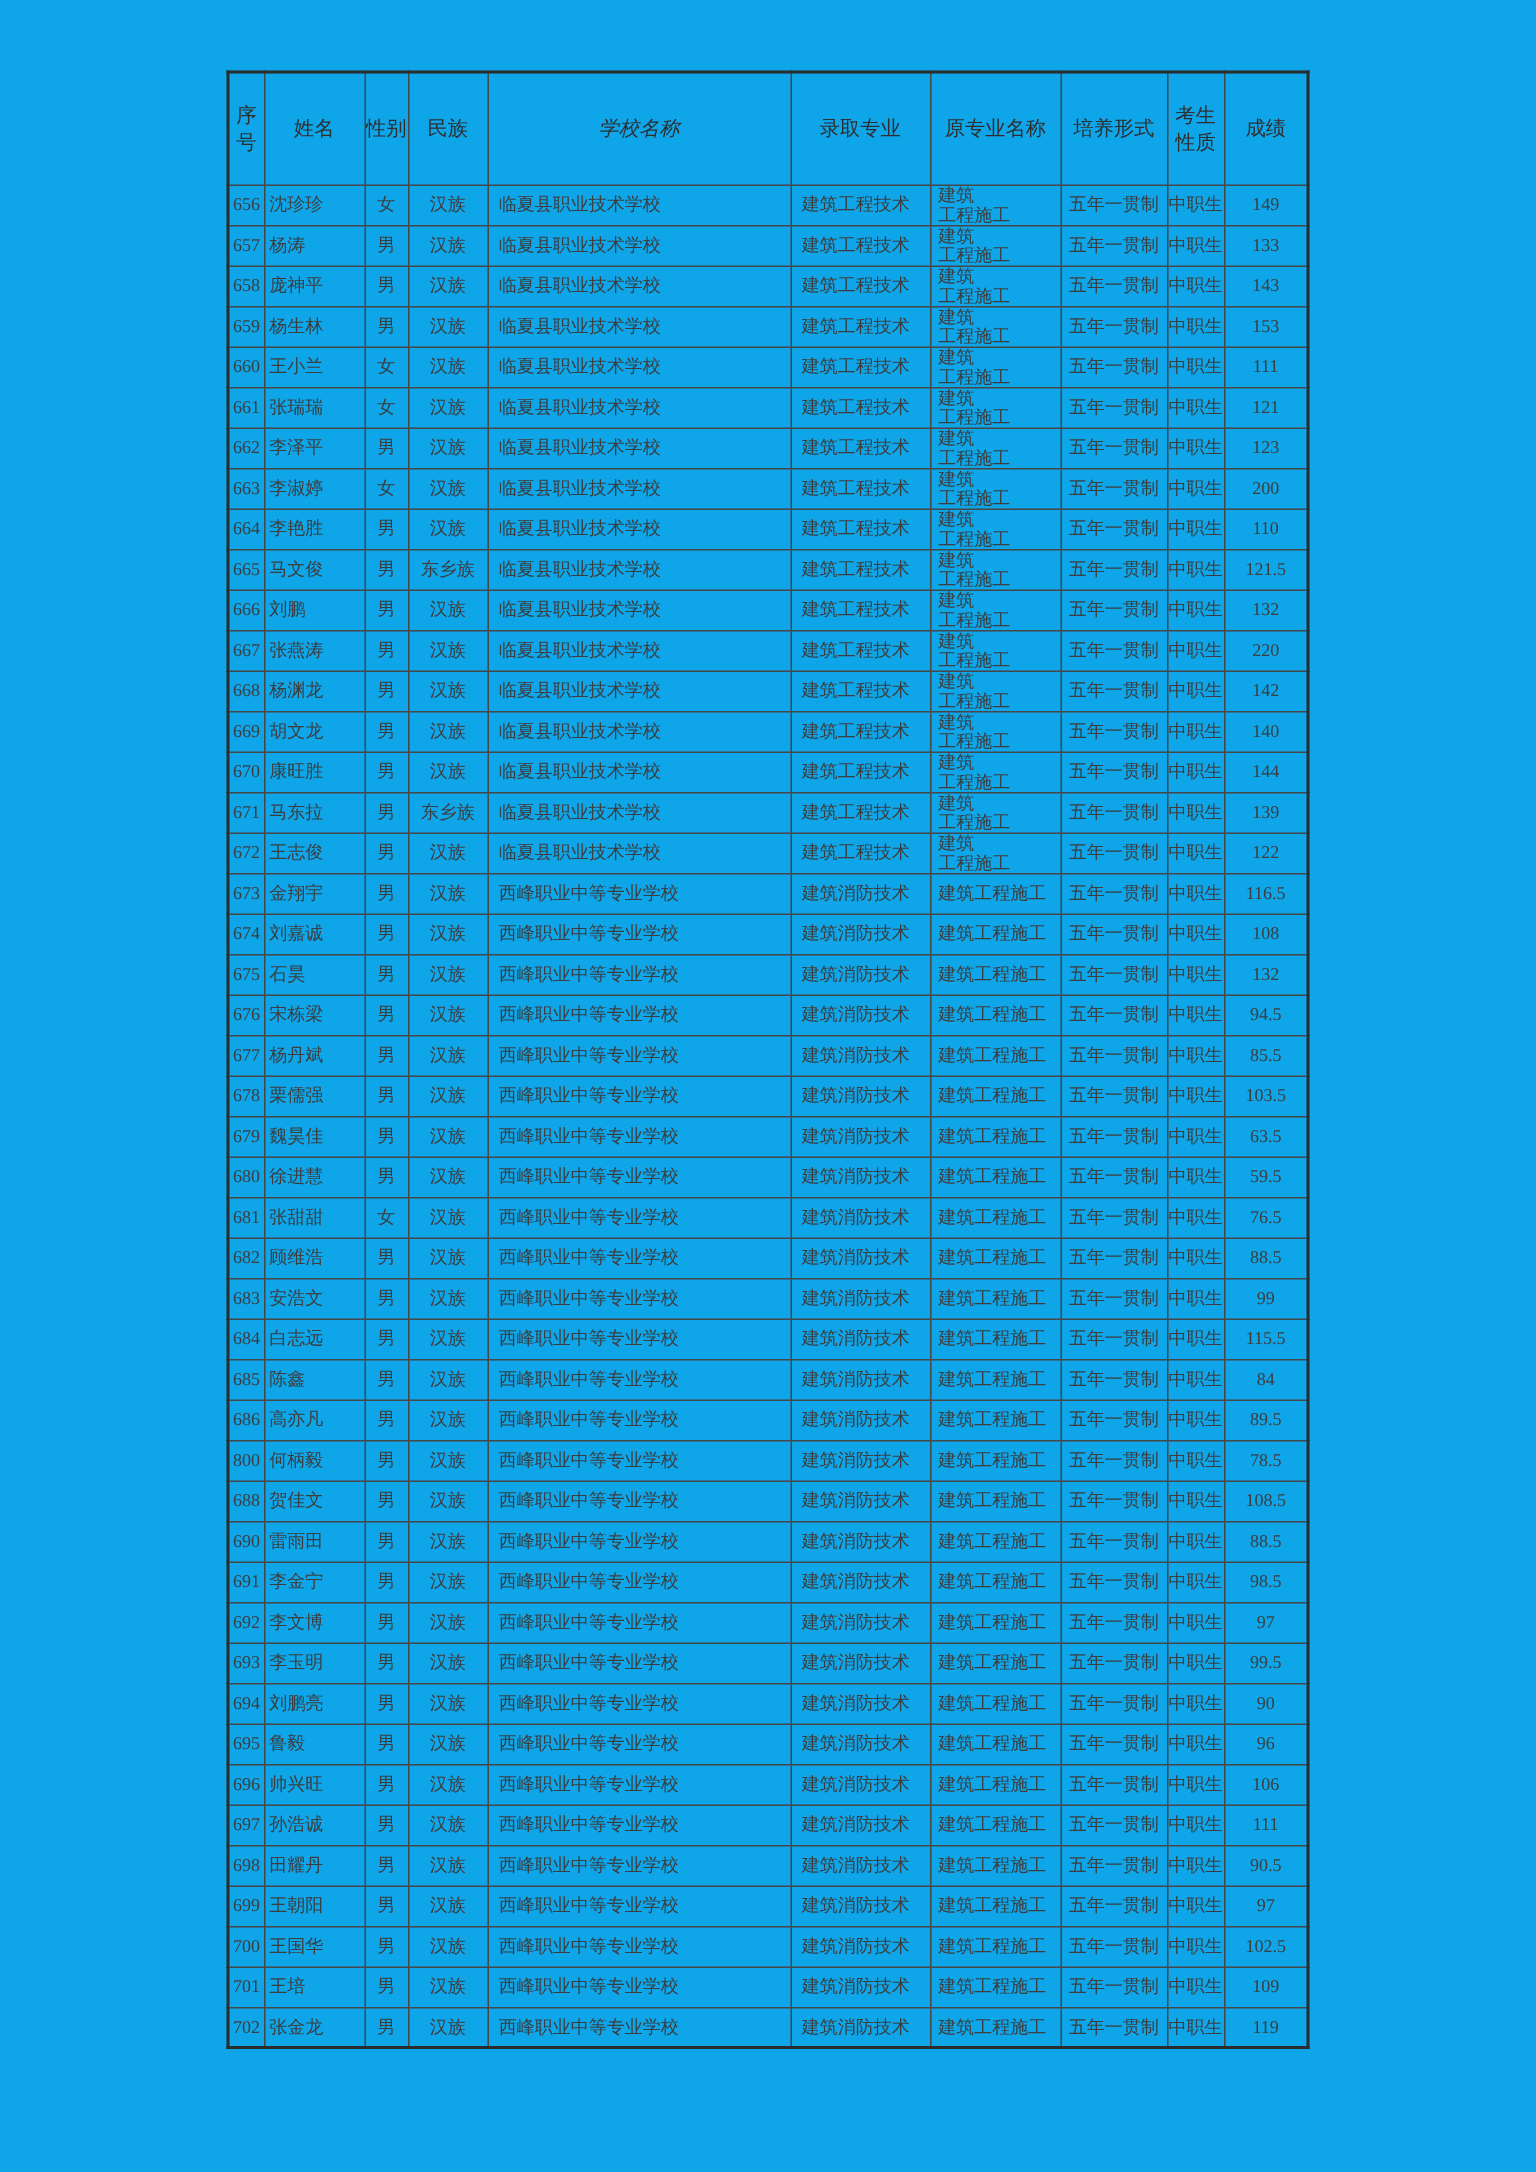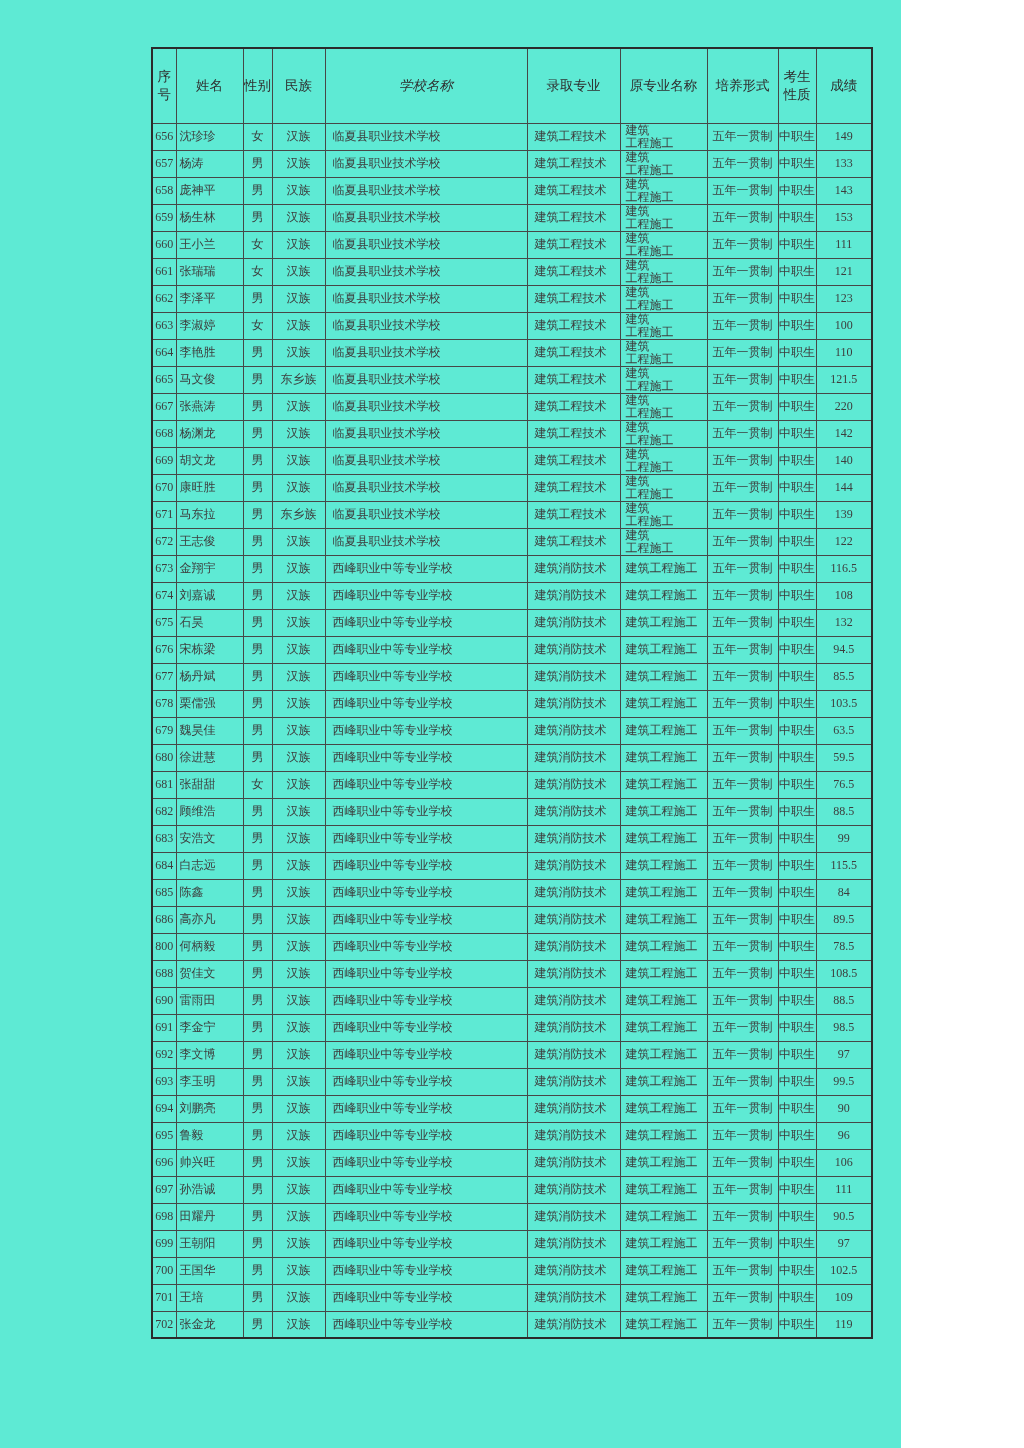--- a/index.html
+++ b/index.html
@@ -10,23 +10,23 @@
   body {
     width: 1024px;
     height: 1448px;
     position: relative;
     font-family: "Liberation Serif", "DejaVu Serif", serif;
     color: #3a3a3a;
   }
   .page {
     position: absolute;
     left: 0; top: 0;
-    width: 901px;
+    width: 1024px;
     height: 1448px;
-    background: #5eead4;
+    background: #0ea5e9;
     overflow: hidden;
   }
   table.admission {
     position: absolute;
     left: 151px;
     top: 47px;
     width: 721px;
     border-collapse: collapse;
     table-layout: fixed;
     border: 2px solid #2b2b2b;
@@ -200,21 +200,21 @@
     <td class="dcell c0">663</td>
     <td class="dcell c1">李淑婷</td>
     <td class="dcell c2">女</td>
     <td class="dcell c3">汉族</td>
     <td class="dcell c4">临夏县职业技术学校</td>
     <td class="dcell c5">建筑工程技术</td>
     <td class="dcell c6">建筑
 工程施工</td>
     <td class="dcell c7">五年一贯制</td>
     <td class="dcell c8">中职生</td>
-    <td class="dcell c9">100</td>
+    <td class="dcell c9">200</td>
   </tr>
 
   <tr class="data-row">
     <td class="dcell c0">664</td>
     <td class="dcell c1">李艳胜</td>
     <td class="dcell c2">男</td>
     <td class="dcell c3">汉族</td>
     <td class="dcell c4">临夏县职业技术学校</td>
     <td class="dcell c5">建筑工程技术</td>
     <td class="dcell c6">建筑
@@ -231,20 +231,33 @@
     <td class="dcell c3">东乡族</td>
     <td class="dcell c4">临夏县职业技术学校</td>
     <td class="dcell c5">建筑工程技术</td>
     <td class="dcell c6">建筑
 工程施工</td>
     <td class="dcell c7">五年一贯制</td>
     <td class="dcell c8">中职生</td>
     <td class="dcell c9">121.5</td>
   </tr>
 
+  <tr class="data-row">
+    <td class="dcell c0">666</td>
+    <td class="dcell c1">刘鹏</td>
+    <td class="dcell c2">男</td>
+    <td class="dcell c3">汉族</td>
+    <td class="dcell c4">临夏县职业技术学校</td>
+    <td class="dcell c5">建筑工程技术</td>
+    <td class="dcell c6">建筑
+工程施工</td>
+    <td class="dcell c7">五年一贯制</td>
+    <td class="dcell c8">中职生</td>
+    <td class="dcell c9">132</td>
+  </tr>
 
   <tr class="data-row">
     <td class="dcell c0">667</td>
     <td class="dcell c1">张燕涛</td>
     <td class="dcell c2">男</td>
     <td class="dcell c3">汉族</td>
     <td class="dcell c4">临夏县职业技术学校</td>
     <td class="dcell c5">建筑工程技术</td>
     <td class="dcell c6">建筑
 工程施工</td>

